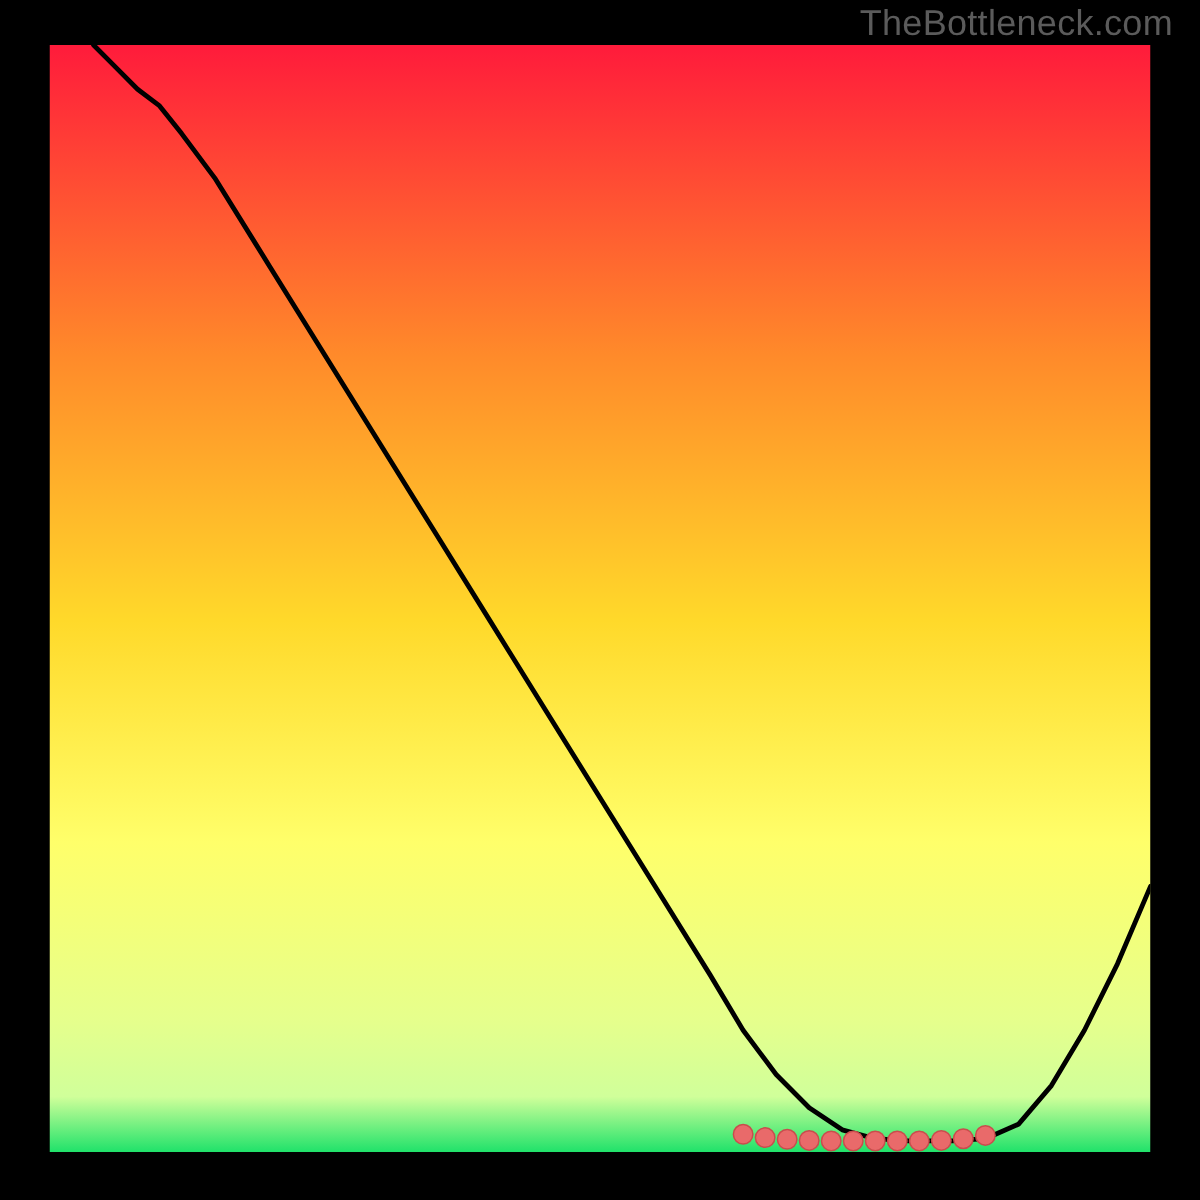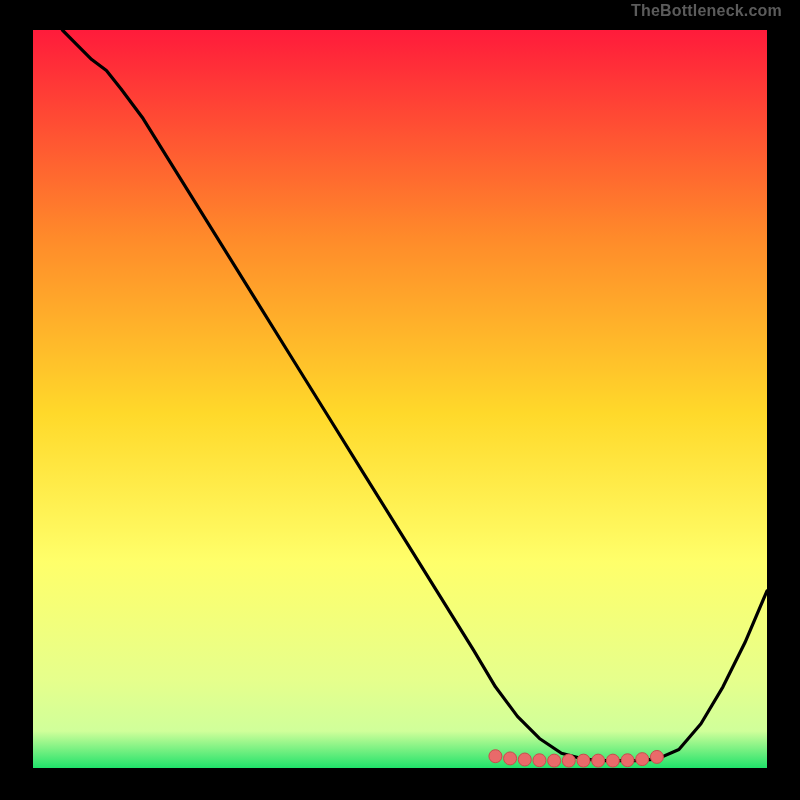--- a/index.html
+++ b/index.html
@@ -8,22 +8,22 @@
     position: absolute;
     left: 0; top: 0;
     width: 800px; height: 800px;
     background: #000;
   }
   .watermark {
     position: absolute;
     top: 2px;
     right: 18px;
     font-family: Arial, Helvetica, sans-serif;
-    font-size: 16px;
-    font-weight: 700;
+    font-size: 24px;
+    font-weight: 400;
     color: #5b5b5b;
     letter-spacing: 0.2px;
   }
   .plot {
     position: absolute;
     left: 33px;
     top: 30px;
     width: 734px;
     height: 738px;
   }

